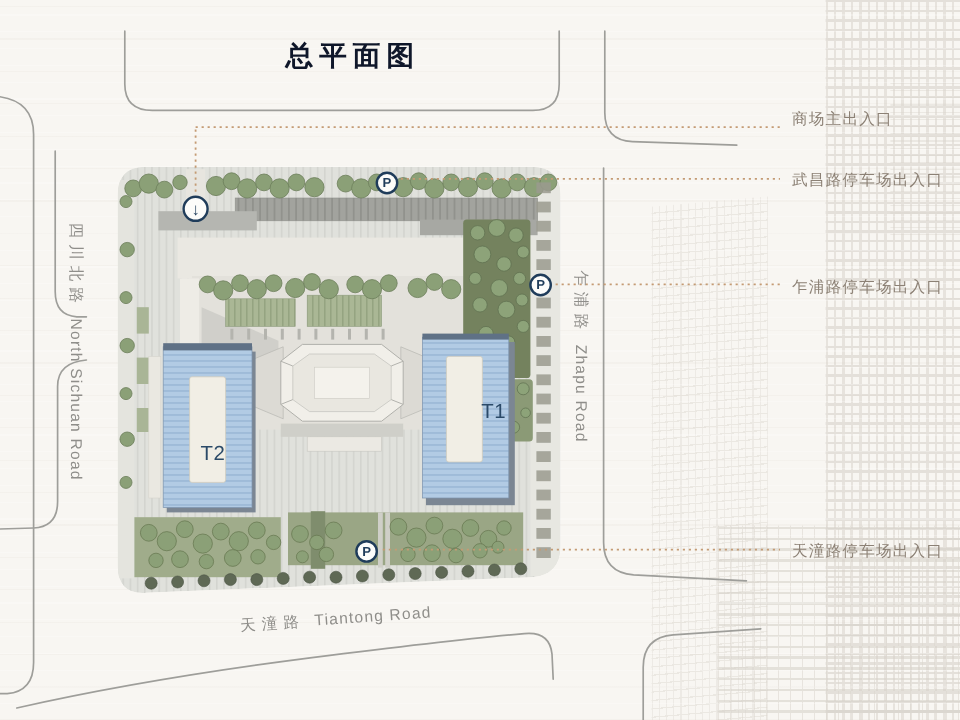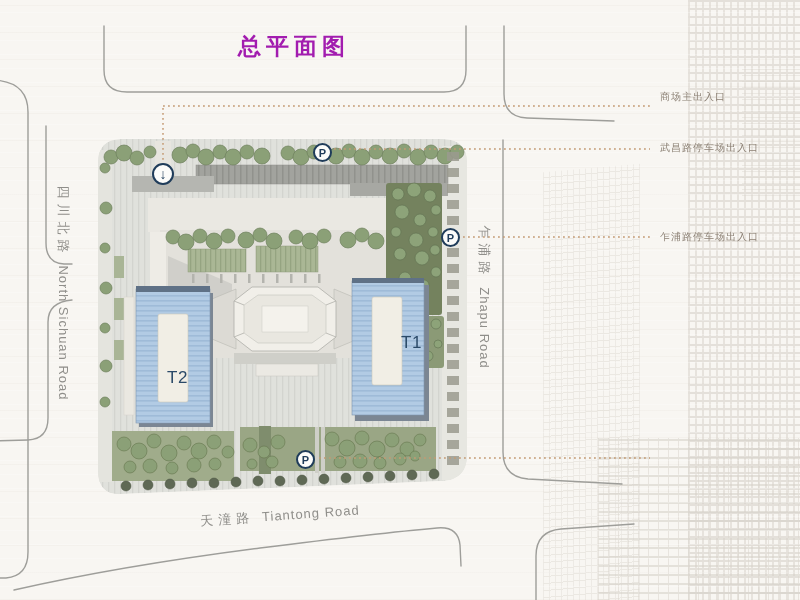--- a/index.html
+++ b/index.html
@@ -27,31 +27,31 @@
   .wm3{left:598px;top:438px;width:205px;height:165px;opacity:.55;
     background:
       repeating-linear-gradient(0deg,#d5d0c8 0 2px,transparent 2px 9px),
       repeating-linear-gradient(90deg,#dcd7cf 0 1px,transparent 1px 10px);}
   .wm4{left:742px;top:66px;width:58px;height:130px;opacity:.4;
     background:repeating-linear-gradient(0deg,#d8d3cb 0 1px,transparent 1px 6px);}
 
   .title{
     position:absolute;left:238px;top:31px;
     font-family:"DejaVu Serif","Liberation Serif",serif;
-    font-size:23px;font-weight:bold;color:#a21caf;letter-spacing:5px;
+    font-size:23px;font-weight:bold;color:#0f172a;letter-spacing:5px;
   }
   .road-label{position:absolute;color:#8f8e8a;font-size:13px;white-space:nowrap;}
   .road-label .zh{letter-spacing:5px;margin-right:8px;}
   .road-label .en{letter-spacing:1px;}
   .lbl-wuchang{left:204px;top:110px;}
   .lbl-nsr{left:-67px;top:284px;width:260px;text-align:center;transform:rotate(90deg);}
   .lbl-zhapu{left:384px;top:288px;width:200px;text-align:center;transform:rotate(90deg);}
   .lbl-tiantong{left:200px;top:507px;transform:rotate(-4deg);}
 
-  .anno{position:absolute;left:660px;color:#8c8175;font-size:10px;letter-spacing:1px;white-space:nowrap;}
+  .anno{position:absolute;left:660px;color:#8c8175;font-size:13px;letter-spacing:1px;white-space:nowrap;}
   .anno1{top:90px;} .anno2{top:141px;} .anno3{top:230px;} .anno4{top:450px;}
 
   .marker{
     position:absolute;box-sizing:border-box;border-radius:50%;
     background:#fcfcfa;color:#1f3c5a;border:2px solid #1f3c5a;
     display:flex;align-items:center;justify-content:center;
     font-weight:bold;
   }
   .marker-p{width:19px;height:19px;font-size:11px;}
   .p1{left:313px;top:143px;} .p2{left:441px;top:228px;} .p3{left:296px;top:450px;}
@@ -348,20 +348,21 @@
   <div class="road-label lbl-zhapu">
     <span class="zh">乍浦路</span><span class="en">Zhapu Road</span>
   </div>
   <div class="road-label lbl-tiantong">
     <span class="zh">天潼路</span><span class="en">Tiantong Road</span>
   </div>
 
   <div class="anno anno1">商场主出入口</div>
   <div class="anno anno3">乍浦路停车场出入口</div>
   <div class="anno anno2">武昌路停车场出入口</div>
+  <div class="anno anno4">天潼路停车场出入口</div>
 
   <div class="marker marker-arrow">↓</div>
   <div class="marker marker-p p1">P</div>
   <div class="marker marker-p p2">P</div>
   <div class="marker marker-p p3">P</div>
 
   <div class="tower-label t2">T2</div>
   <div class="tower-label t1">T1</div>
 
 </div>

